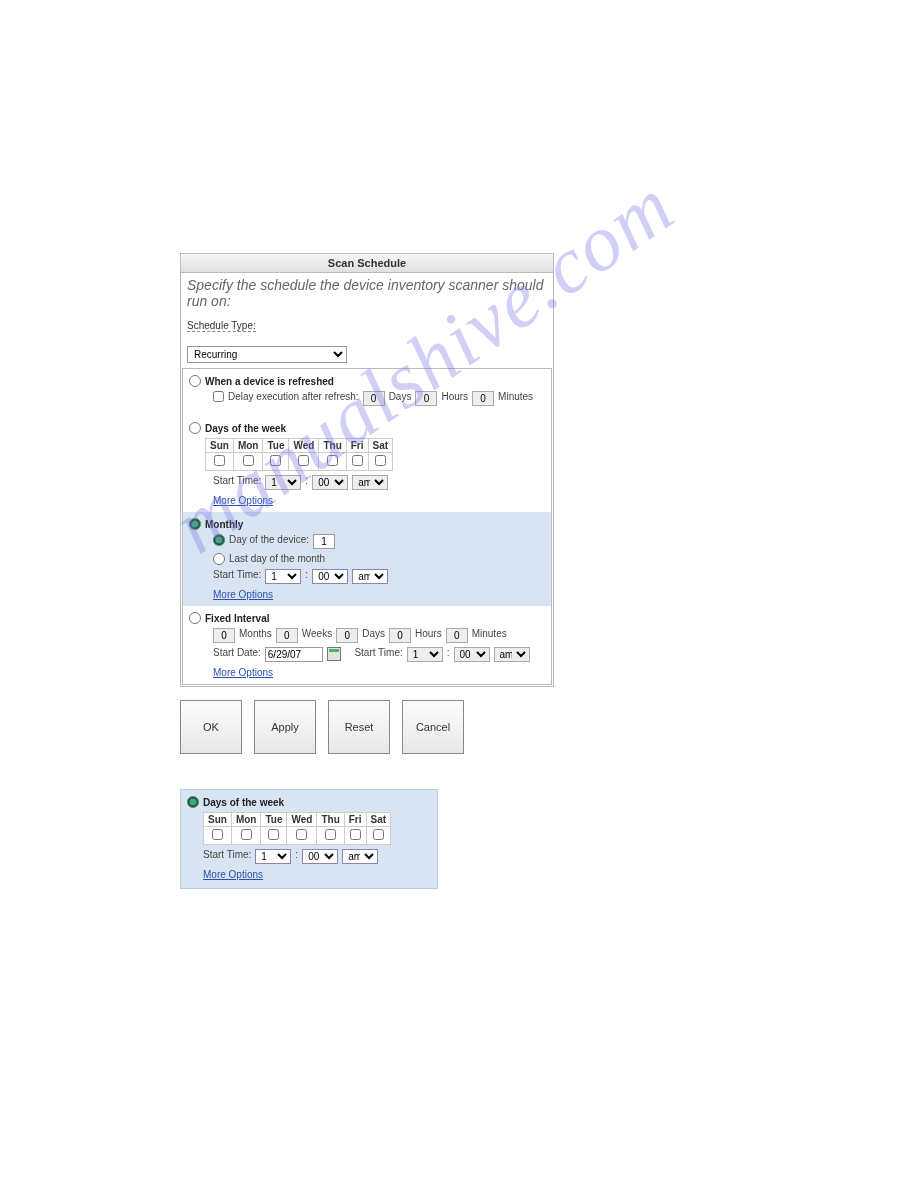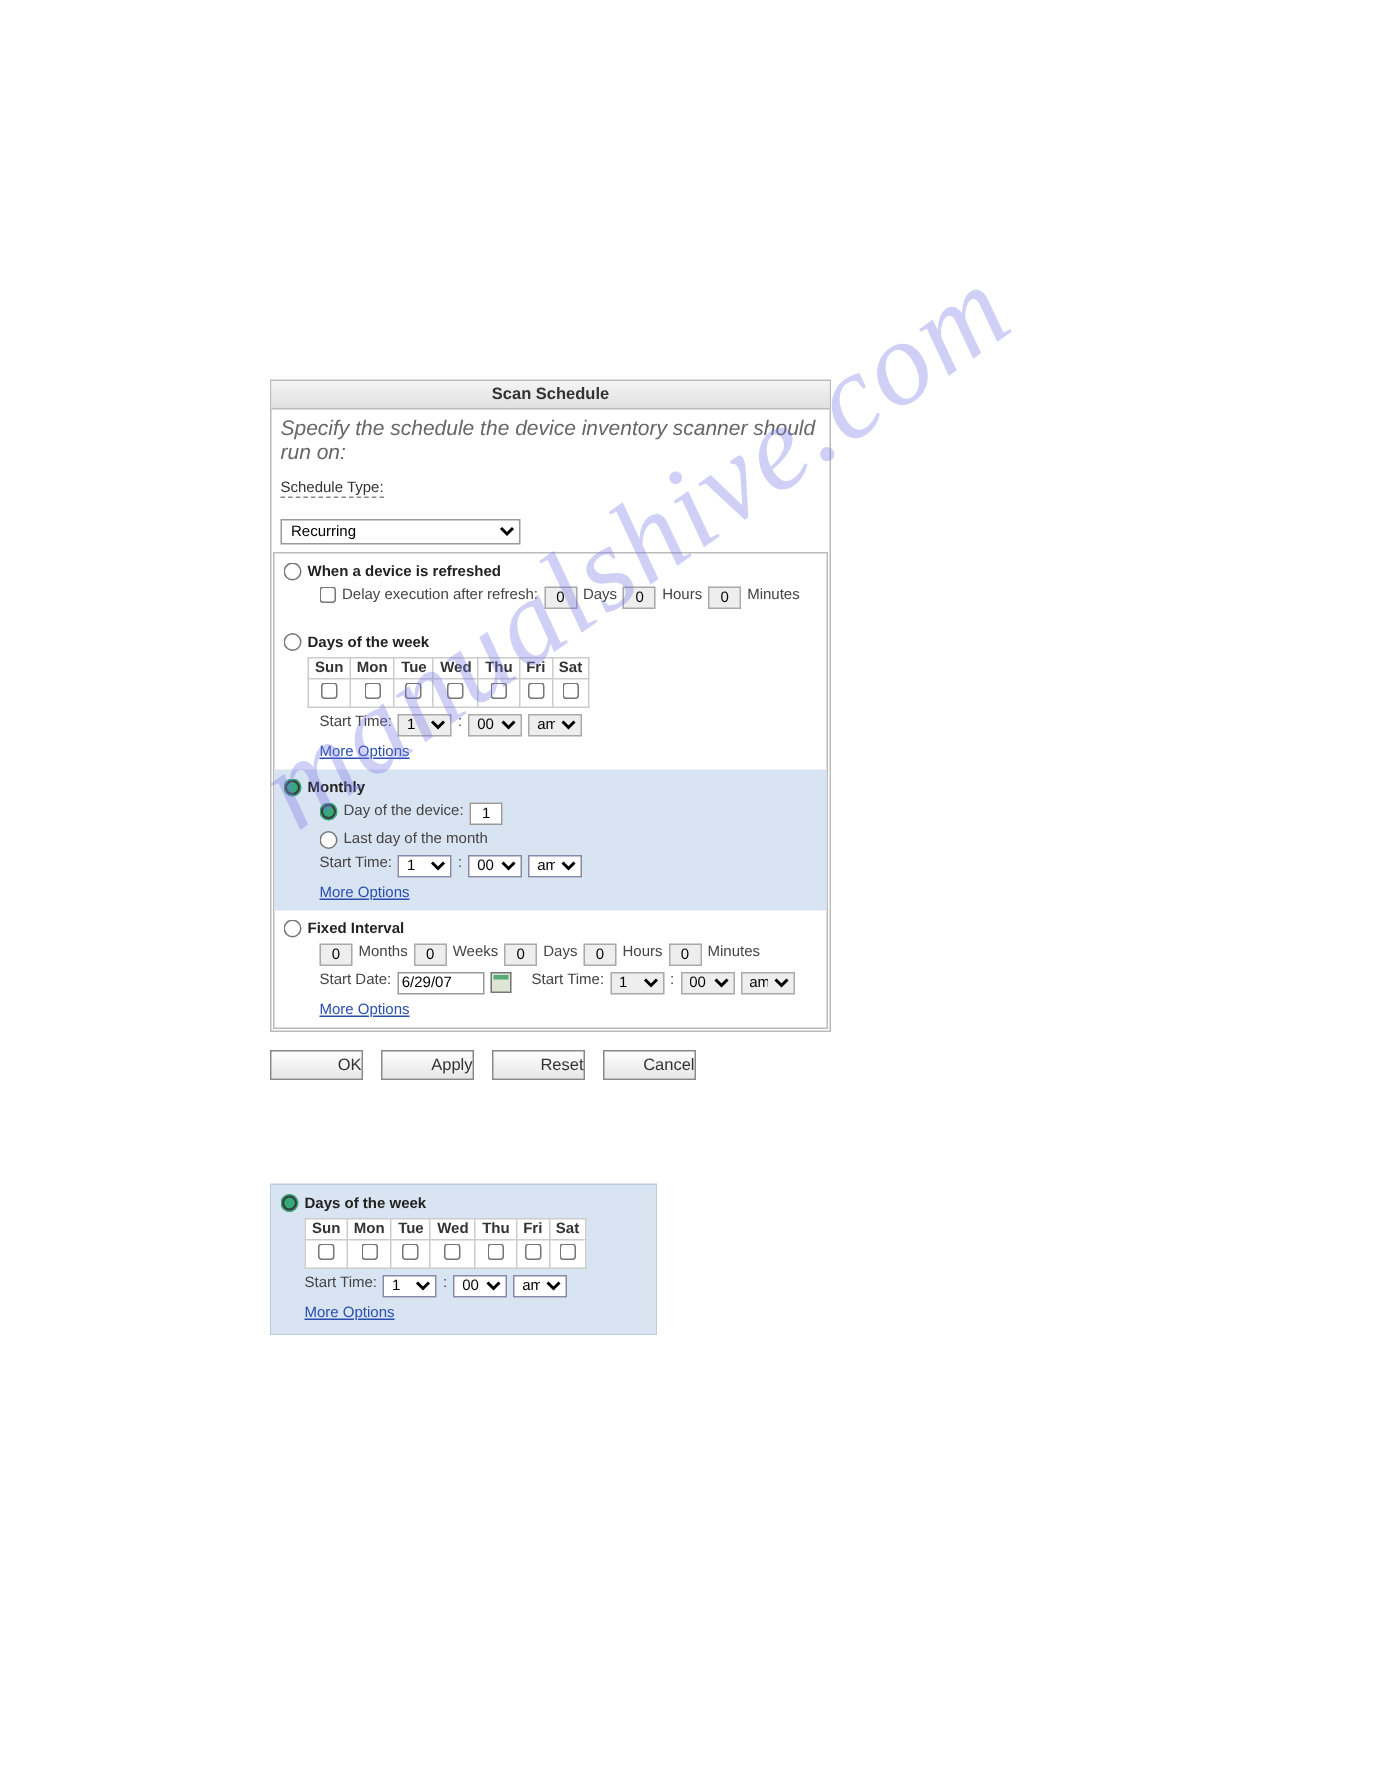--- a/index.html
+++ b/index.html
@@ -107,22 +107,22 @@
   }
   .btns {
     position: absolute;
     left: 180px;
     top: 700px;
     display: flex;
     gap: 12px;
   }
   .btn {
     width: 62px;
-    padding: 3px 0;
-    text-align: right;
+    padding: 20px 0;
+    text-align: center;
     font-size: 11px;
     border: 1px solid #888;
     background: linear-gradient(#fdfdfd, #e7e7e7);
     cursor: pointer;
   }
   .panel2 {
     position: absolute;
     left: 180px;
     top: 789px;
     width: 258px;

